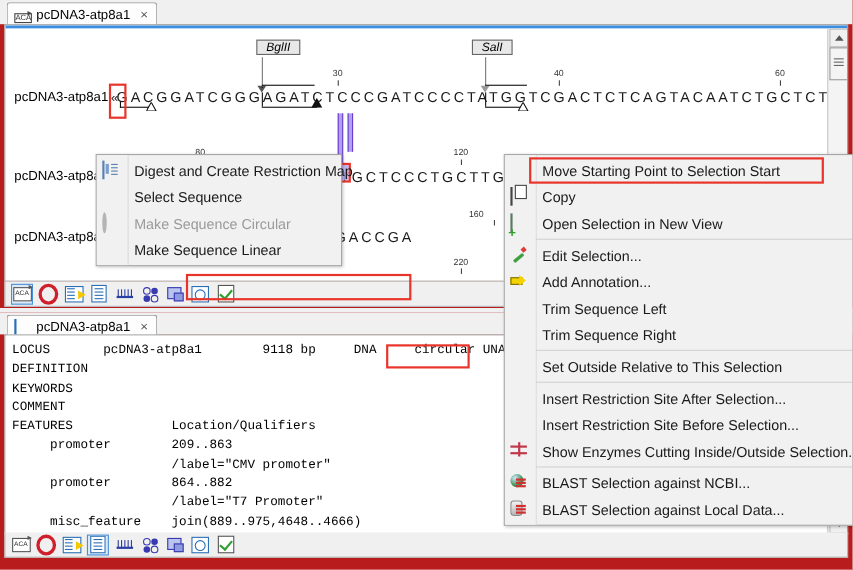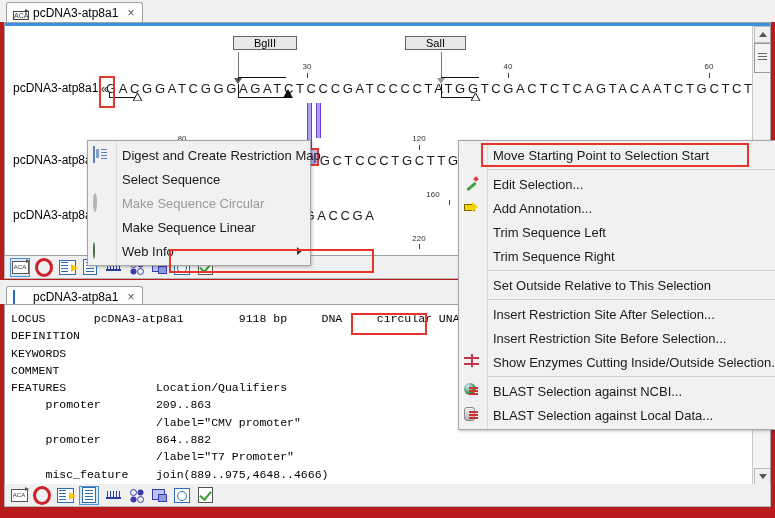--- a/index.html
+++ b/index.html
@@ -65,21 +65,21 @@
   .bases{
     position:absolute;left:101px;top:0;white-space:pre;
     font-family:"Liberation Sans", sans-serif;
     font-size:13px;letter-spacing:2.65px;color:#1a1a1a;
   }
   .ticknum{position:absolute;font-size:8px;color:#333;transform:translateX(-50%);}
   .tickmark{position:absolute;width:1px;height:5px;background:#444;}
   
   .enzflag{
     position:absolute;background:#e8e8e8;border:1px solid #666;
-    font-size:11px;padding:0 20px;color:#000;white-space:nowrap;
+    font-style:italic;font-size:11px;padding:0 8px;color:#000;white-space:nowrap;
   }
   .enzstem{position:absolute;width:1px;background:#777;}
   .enzarrow{
     position:absolute;width:0;height:0;
     border-left:4px solid transparent;border-right:4px solid transparent;
     border-top:6px solid #555;
   }
   .cutline{position:absolute;height:1px;background:#111;}
   .cutvert{position:absolute;width:1px;background:#111;}
   
@@ -227,21 +227,21 @@
       <div class="view-topline"></div>
 
       <div class="seqcanvas">
 
         <div class="seqrow" style="top:0;">
 
           <div class="enzflag" style="left:228px;top:10px;">BglII</div>
           <div class="enzstem" style="left:233px;top:26px;height:27px;"></div>
           <div class="enzarrow" style="left:229px;top:52px;"></div>
 
-          <div class="enzflag" style="left:400px;top:10px;">SalI</div>
+          <div class="enzflag" style="left:424px;top:10px;">SalI</div>
           <div class="enzstem" style="left:436px;top:26px;height:27px;"></div>
           <div class="enzarrow" style="left:432px;top:52px;border-top-color:#999;"></div>
 
           <div class="ticknum" style="left:302px;top:36px;">30</div>
           <div class="tickmark" style="left:302px;top:47px;"></div>
           <div class="ticknum" style="left:503px;top:36px;">40</div>
           <div class="tickmark" style="left:503px;top:47px;"></div>
           <div class="ticknum" style="left:704px;top:36px;">60</div>
           <div class="tickmark" style="left:704px;top:47px;"></div>
 
@@ -420,35 +420,38 @@
           <span class="mlabel">Select Sequence</span>
         </div>
         <div class="mitem disabled">
           <span class="micon"><span class="ic-circle"></span></span>
           <span class="mlabel">Make Sequence Circular</span>
         </div>
         <div class="mitem">
           <span class="micon"><span class="ic-dash"></span></span>
           <span class="mlabel">Make Sequence Linear</span>
         </div>
-        <div class="mitem">
-          <span class="micon"><span class="ic-globe"></span></span>
-          <span class="mlabel">Web Info</span>
-          <span class="submark"></span>
-        </div>
       </div>
     <div class="redbox" style="left:81px;top:108px;width:205px;height:24px;"></div>
   </div>
 
   <div class="menu" id="menu-selection" style="left:458px;top:140px;width:317px;">
     <div class="gutter"></div>
     <div id="menu-selection-items" style="position:relative;padding:2px 0;">
         <div class="mitem">
           <span class="mlabel">Move Starting Point to Selection Start</span>
         </div>
+        <div class="mitem">
+          <span class="micon"><span class="ic-copy"></span></span>
+          <span class="mlabel">Copy</span>
+        </div>
+        <div class="mitem">
+          <span class="micon"><span class="ic-newview"></span></span>
+          <span class="mlabel">Open Selection in New View</span>
+        </div>
         <div class="msep"></div>
         <div class="mitem">
           <span class="micon"><span class="ic-pencil"></span></span>
           <span class="mlabel">Edit Selection...</span>
         </div>
         <div class="mitem">
           <span class="micon"><span class="ic-addanno"></span></span>
           <span class="mlabel">Add Annotation...</span>
         </div>
         <div class="mitem">

